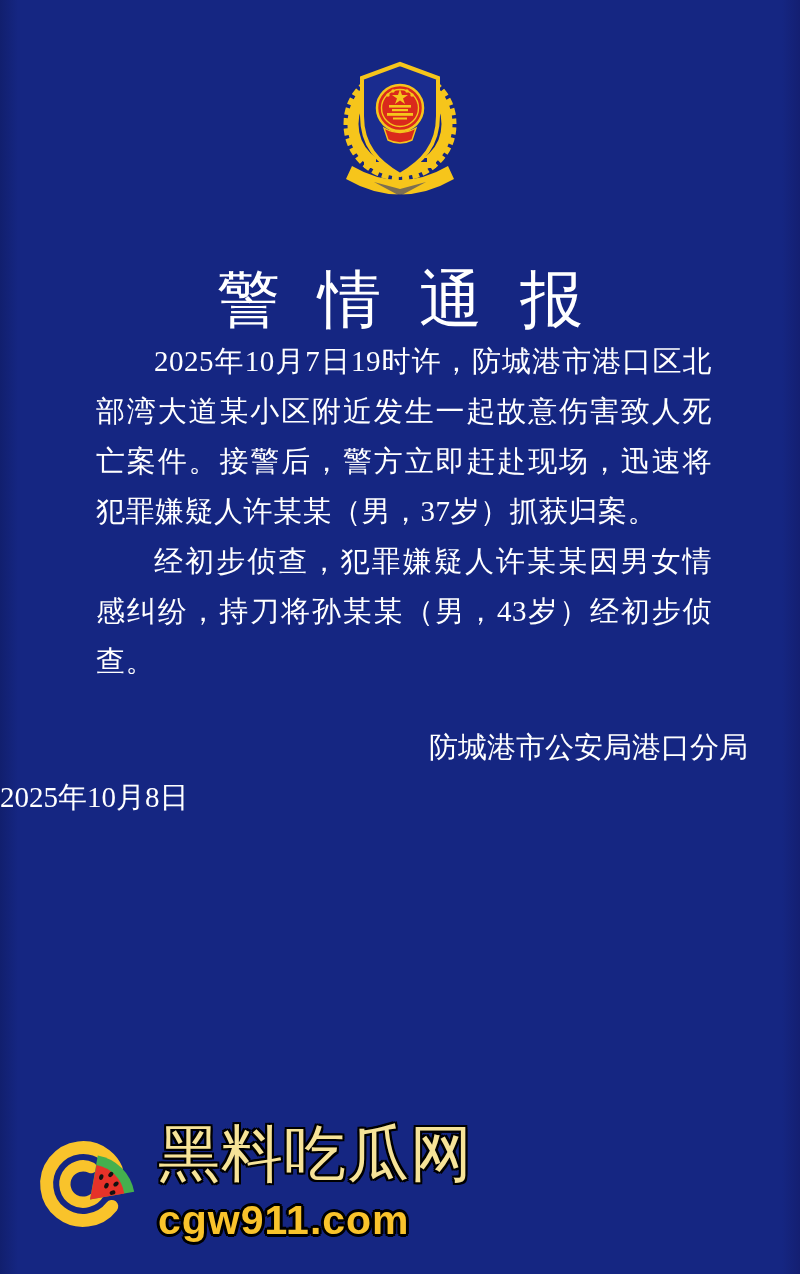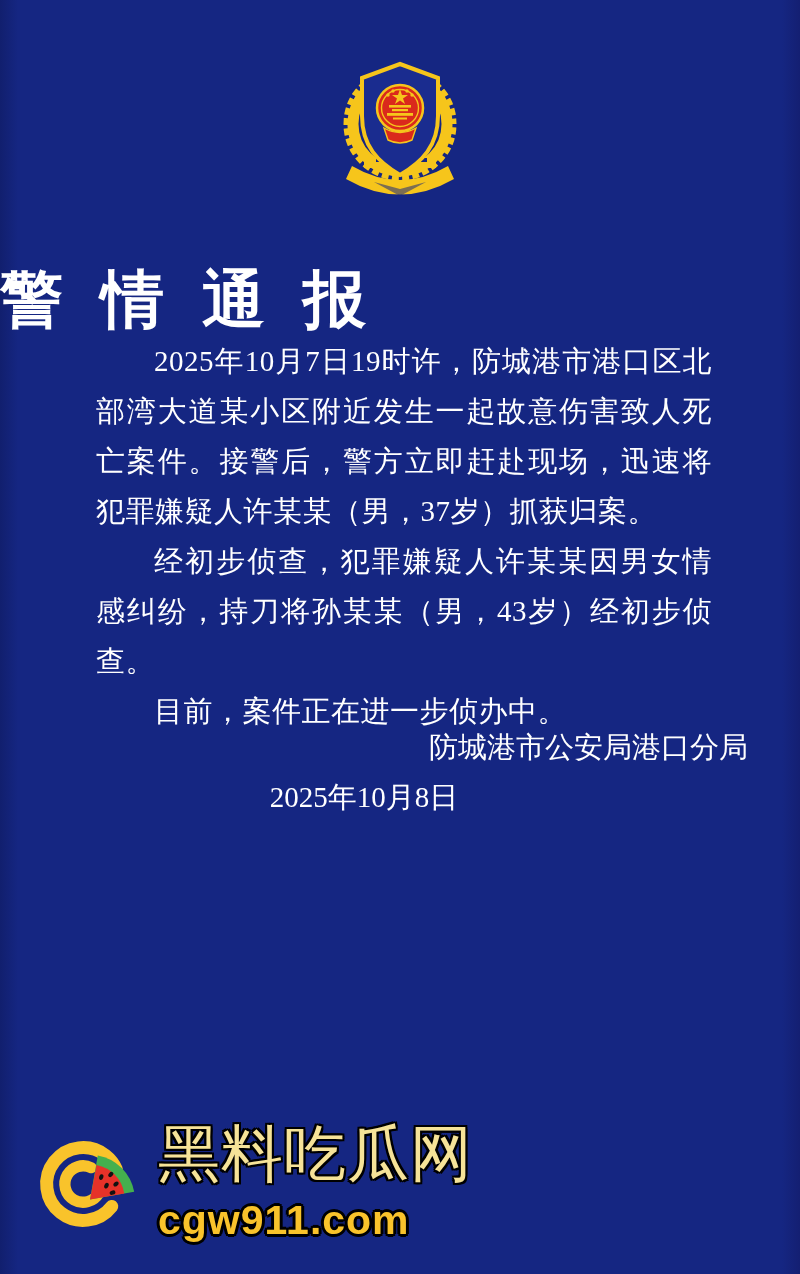--- a/index.html
+++ b/index.html
@@ -9,34 +9,34 @@
     position:relative;overflow:hidden;
     font-family:"Liberation Serif","DejaVu Serif",serif;
     color:#ffffff;
   }
   .page{position:absolute;inset:0;}
 
   
   .emblem{position:absolute;top:58px;left:340px;width:120px;height:140px;}
 
   
-  .title{position:absolute;top:218px;left:0;width:800px;text-align:left;
-         font-size:63px;font-weight:bold;line-height:80px;}
+  .title{position:absolute;top:218px;left:0;width:800px;text-align:center;
+         font-size:63px;font-weight:normal;line-height:80px;}
   .title .t{letter-spacing:38px;margin-right:-38px;display:inline-block;}
 
   
   .bodytext{position:absolute;top:336px;left:96px;width:616px;
             font-size:29px;line-height:50px;letter-spacing:0.5px;
             text-align:justify;text-justify:inter-ideograph;}
   .bodytext p{margin:0;text-indent:2em;}
 
   
   .signature{position:absolute;top:722px;left:0;width:800px;font-size:29px;line-height:50px;}
   .sig-agency{text-align:right;padding-right:52px;}
-  .sig-date{text-align:center;padding-right:72px;}
+  .sig-date{text-align:left;padding-right:72px;}
 
   
   .footer{position:absolute;left:38px;top:1118px;display:flex;align-items:center;gap:16px;}
   .footer-logo{width:104px;height:120px;flex:0 0 auto;}
   .footer-texts{display:flex;flex-direction:column;}
   .site-name{
     font-family:Liberation Sans, sans-serif;
     font-size:62px;line-height:72px;font-weight:400;
     color:#f6e398;
     text-shadow:-2px 0 #000,2px 0 #000,0 -2px #000,0 2px #000,
@@ -90,21 +90,20 @@
     <path d="M44,70 Q60,79 76,70 L72,82 Q60,88 48,82 Z" fill="#da291c" stroke="#f6c51b" stroke-width="1.4"></path>
   </svg>
 
   <h1 class="title">
     <span class="t">警情通报</span>
   </h1>
 
   <div class="bodytext">
     <p>2025年10月7日19时许，防城港市港口区北部湾大道某小区附近发生一起故意伤害致人死亡案件。接警后，警方立即赶赴现场，迅速将犯罪嫌疑人许某某（男，37岁）抓获归案。</p>
     <p>经初步侦查，犯罪嫌疑人许某某因男女情感纠纷，持刀将孙某某（男，43岁）经初步侦查。</p>
-    <p>目前，案件正在进一步侦办中。</p>
   </div>
 
   <div class="signature">
     <div class="sig-agency">防城港市公安局港口分局</div>
     <div class="sig-date">2025年10月8日</div>
   </div>
 
   <div class="footer">
     <svg class="footer-logo" viewBox="0 0 120 120" aria-hidden="true">
 

